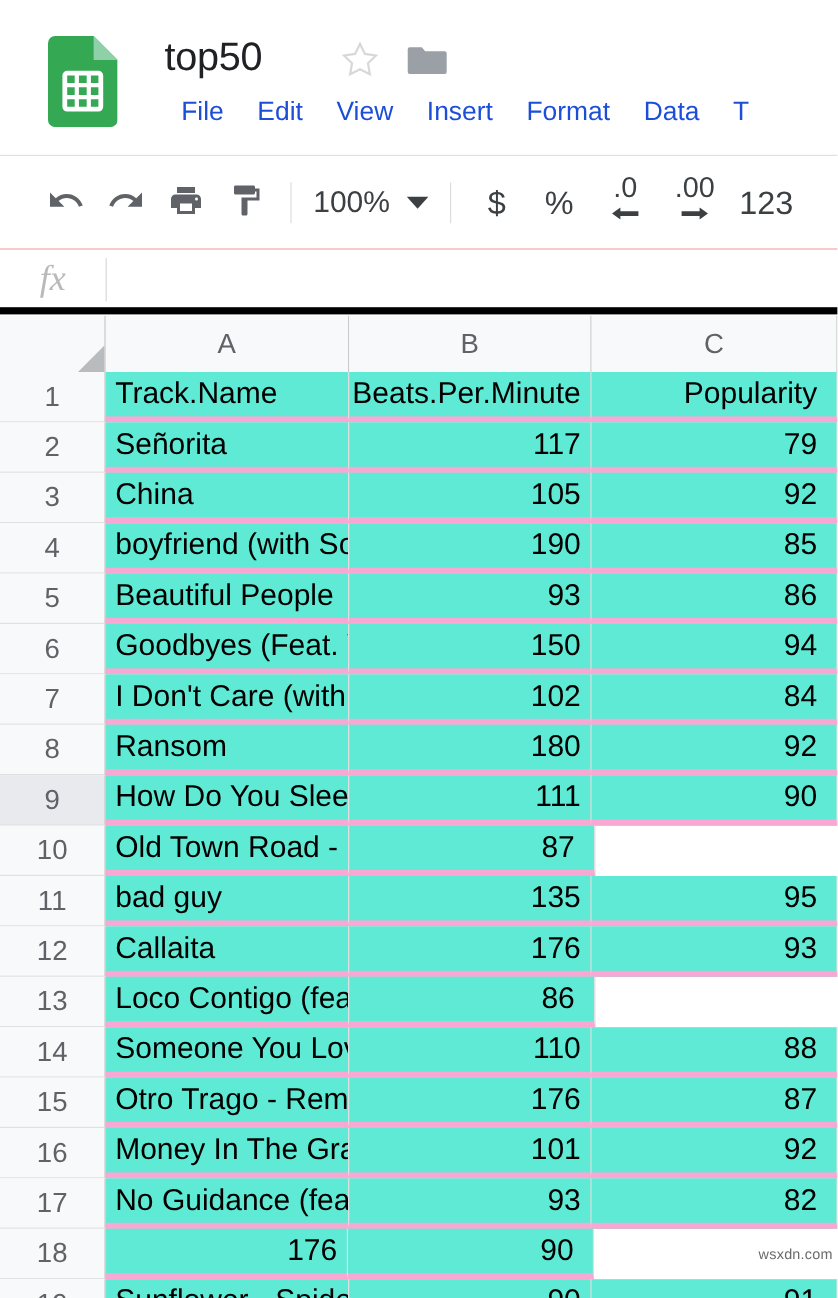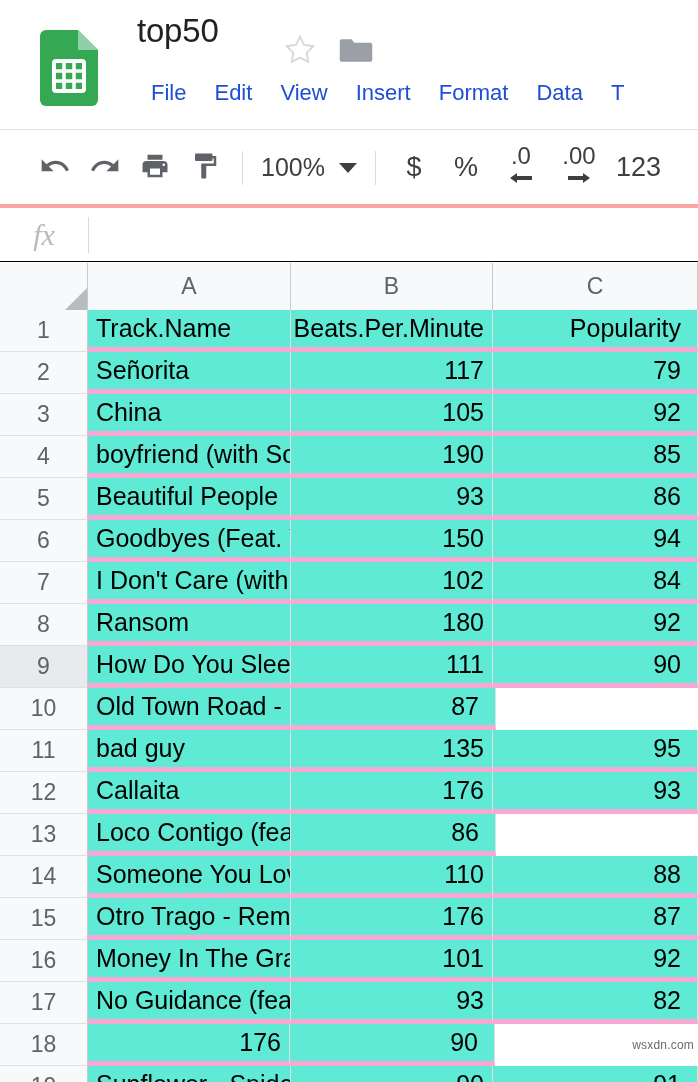--- a/index.html
+++ b/index.html
@@ -16,21 +16,21 @@
   .titlebar {
     position: absolute; left: 0; top: 0; width: 698px; height: 130px;
     background: #ffffff;
     border-bottom: 1px solid #e0e0e0;
   }
   .doc-logo {
     position: absolute; left: 40px; top: 30px;
     width: 58px; height: 76px;
   }
   .doc-title {
-    position: absolute; left: 137px; top: 12px;
+    position: absolute; left: 137px; top: 28px;
     font-size: 33px; color: #202124; letter-spacing: -0.2px;
     white-space: nowrap;
   }
   .star-icon {
     position: absolute; left: 283px; top: 33px; width: 34px; height: 34px;
   }
   .folder-icon {
     position: absolute; left: 339px; top: 36px; width: 34px; height: 28px;
   }
   .menubar {
@@ -40,21 +40,21 @@
   }
   .menu-item {
     font-size: 22px; color: #1d4ed8; padding: 2px 14px;
     border-radius: 4px; cursor: default;
   }
 
   
   .toolbar {
     position: absolute; left: 0; top: 131px; width: 698px; height: 77px;
     background: #ffffff;
-    border-bottom: 4px solid #fca5a5;
+    border-bottom: 1px solid #fca5a5;
     display: flex; align-items: center;
     overflow: hidden;
   }
   .tb-btn {
     width: 50px; height: 50px;
     display: flex; align-items: center; justify-content: center;
     flex: 0 0 auto; border-radius: 4px;
   }
   .tb-sep {
     width: 1px; height: 34px; background: #dadce0; flex: 0 0 auto;
@@ -79,21 +79,21 @@
     position: relative; width: 58px; height: 50px; flex: 0 0 auto;
     display:flex; align-items:flex-start; justify-content:center;
   }
   .dec-lbl { font-size: 24px; color: #3c4043; line-height: 26px; font-weight:500; }
   .dec-arrow { position: absolute; bottom: 4px; }
   .num123 { font-size: 27px; color: #3c4043; font-weight: 500; flex:0 0 auto; padding-left: 8px; }
 
   
   .formulabar {
     position: absolute; left: 0; top: 209px; width: 698px; height: 53px;
-    background: #ffffff; border-bottom: 1px solid #000000;
+    background: #ffffff; border-bottom: 6px solid #000000;
     display: flex; align-items: center;
   }
   .fx-label {
     width: 88px; text-align: center;
     font-family: "Liberation Serif", serif;
     font-style: italic; font-size: 30px; color: #b9b9b9;
   }
   .fx-divider { width: 1px; height: 36px; background: #d9d9d9; }
   .formula-input {
     flex: 1; height: 100%; border: none; outline: none;

